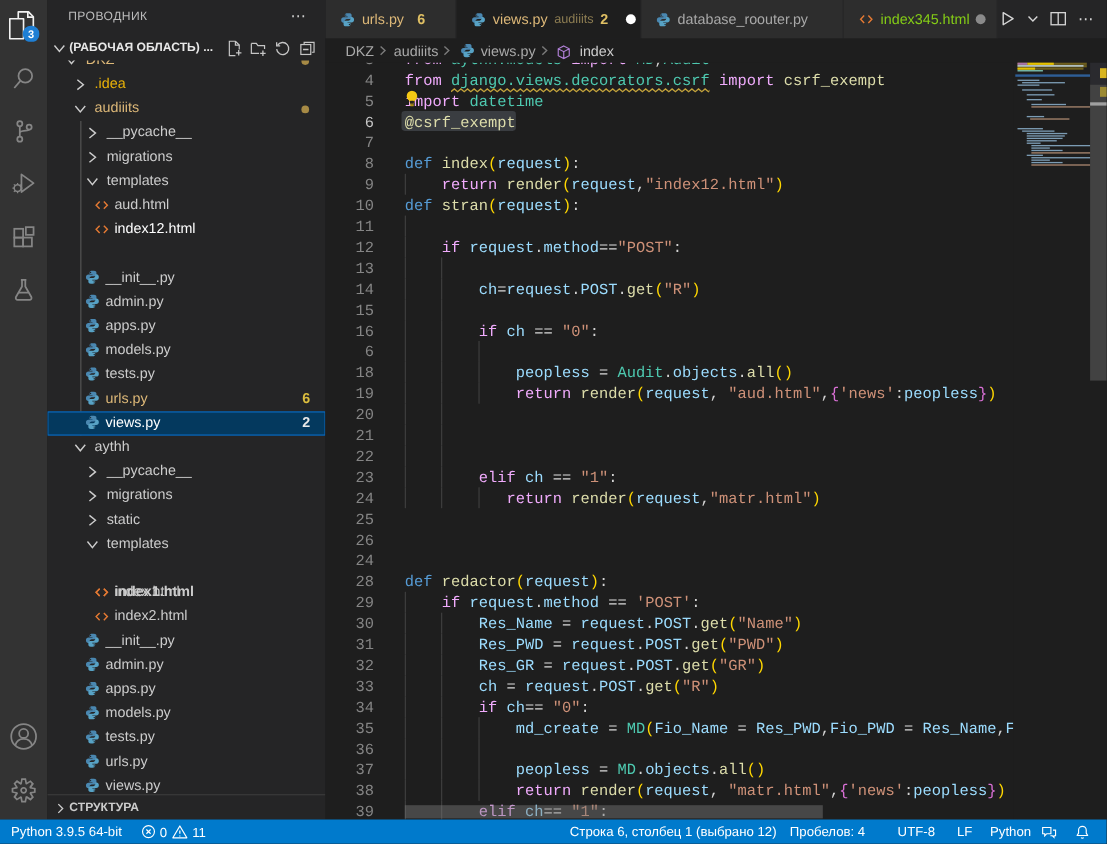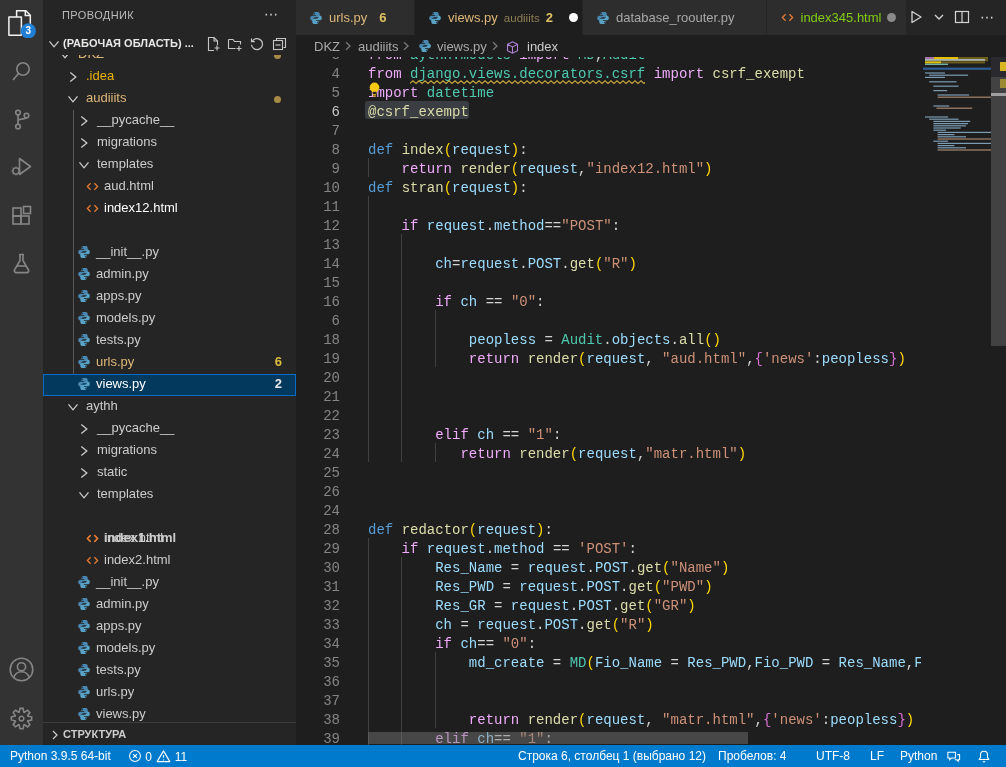--- a/index.html
+++ b/index.html
@@ -610,20 +610,21 @@
 <div class="ln" style="top:540.3px">32</div>
 <div class="cl" style="top:540.3px">        <i class="v">Res_GR</i> <i class="w">=</i> <i class="v">request</i><i class="w">.</i><i class="v">POST</i><i class="w">.</i><i class="f">get</i><i class="g1">(</i><i class="s">"GR"</i><i class="g1">)</i></div>
 <div class="ln" style="top:559.3px">33</div>
 <div class="cl" style="top:559.3px">        <i class="v">ch</i> <i class="w">=</i> <i class="v">request</i><i class="w">.</i><i class="v">POST</i><i class="w">.</i><i class="f">get</i><i class="g1">(</i><i class="s">"R"</i><i class="g1">)</i></div>
 <div class="ln" style="top:578.3px">34</div>
 <div class="cl" style="top:578.3px">        <i class="k">if</i> <i class="v">ch</i><i class="w">==</i> <i class="s">"0"</i><i class="w">:</i></div>
 <div class="ln" style="top:597.3px">35</div>
 <div class="cl" style="top:597.3px">            <i class="v">md_create</i> <i class="w">=</i> <i class="c">MD</i><i class="g1">(</i><i class="v">Fio_Name</i> <i class="w">=</i> <i class="v">Res_PWD</i><i class="w">,</i><i class="v">Fio_PWD</i> <i class="w">=</i> <i class="v">Res_Name</i><i class="w">,</i><i class="v">Fi</i></div>
 <div class="ln" style="top:616.3px">36</div>
 <div class="ln" style="top:635.3px">37</div>
+<div class="cl" style="top:635.3px">            <i class="v">peopless</i> <i class="w">=</i> <i class="c">MD</i><i class="w">.</i><i class="v">objects</i><i class="w">.</i><i class="f">all</i><i class="g1">()</i></div>
 <div class="ln" style="top:654.3px">38</div>
 <div class="cl" style="top:654.3px">            <i class="k">return</i> <i class="f">render</i><i class="g1">(</i><i class="v">request</i><i class="w">,</i> <i class="s">"matr.html"</i><i class="w">,</i><i class="g2">{</i><i class="s">'news'</i><i class="w">:</i><i class="v">peopless</i><i class="g2">}</i><i class="g1">)</i></div>
 <div class="ln" style="top:673.3px">39</div>
 <div class="cl" style="top:673.3px">        <i class="k">elif</i> <i class="v">ch</i><i class="w">==</i> <i class="s">"1"</i><i class="w">:</i></div>
 <svg class="sqg" style="left:114.2px;top:21.8px" width="235" height="6" viewBox="0 0 235 6">
         <path d="M0 4.4 l3 -2.6 3 2.6 l3 -2.6 3 2.6 l3 -2.6 3 2.6 l3 -2.6 3 2.6 l3 -2.6 3 2.6 l3 -2.6 3 2.6 l3 -2.6 3 2.6 l3 -2.6 3 2.6 l3 -2.6 3 2.6 l3 -2.6 3 2.6 l3 -2.6 3 2.6 l3 -2.6 3 2.6 l3 -2.6 3 2.6 l3 -2.6 3 2.6 l3 -2.6 3 2.6 l3 -2.6 3 2.6 l3 -2.6 3 2.6 l3 -2.6 3 2.6 l3 -2.6 3 2.6 l3 -2.6 3 2.6 l3 -2.6 3 2.6 l3 -2.6 3 2.6 l3 -2.6 3 2.6 l3 -2.6 3 2.6 l3 -2.6 3 2.6 l3 -2.6 3 2.6 l3 -2.6 3 2.6 l3 -2.6 3 2.6 l3 -2.6 3 2.6 l3 -2.6 3 2.6 l3 -2.6 3 2.6 l3 -2.6 3 2.6 l3 -2.6 3 2.6 l3 -2.6 3 2.6 l3 -2.6 3 2.6 l3 -2.6 3 2.6 l3 -2.6 3 2.6 l3 -2.6 3 2.6 l3 -2.6 3 2.6 l3 -2.6 3 2.6 l3 -2.6 3 2.6 " fill="none" stroke="#c2a23c" stroke-width="1.2"></path>
       </svg>
 <svg style="position:absolute;left:71px;top:25px" width="15" height="16" viewBox="0 0 15 16">
 <circle cx="7.5" cy="5.3" r="4.8" fill="#f6c914"></circle>
         <path d="M4.9 8.5h5.2l-1 4.6H5.9z" fill="#f6c914"></path>

